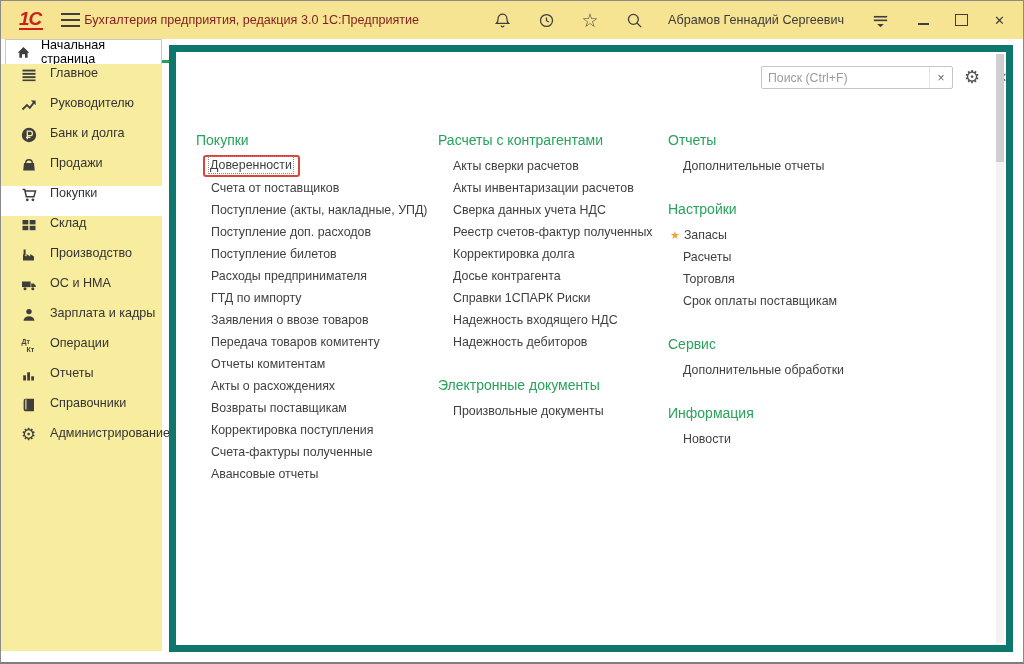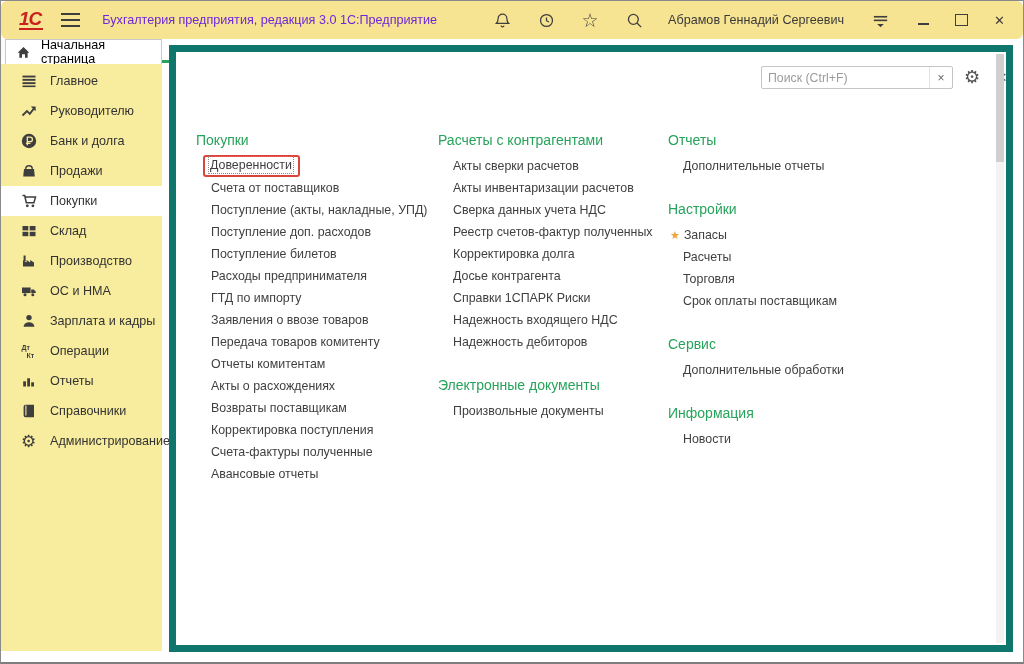--- a/index.html
+++ b/index.html
@@ -4,44 +4,44 @@
 <style>
   html,body{margin:0;padding:0;}
   .window{
     position:relative;width:1024px;height:664px;box-sizing:border-box;
     background:#ffffff;border:1px solid #8a8a8a;border-bottom:2px solid #7e7e7e;
     font-family:"Liberation Sans", sans-serif;overflow:hidden;
     -webkit-font-smoothing:antialiased;
   }
   
   .titlebar{position:absolute;left:0;top:0;right:0;height:38px;background:#f7e492;
-    display:flex;align-items:center;padding:0 12px;box-sizing:border-box;border-radius:6px;}
+    display:flex;align-items:center;padding:0 12px;box-sizing:border-box;}
   .logo{color:#c9211e;font-weight:bold;font-style:italic;font-size:19px;letter-spacing:-1px;
     margin-left:6px;border-bottom:2px solid #c9211e;line-height:17px;padding:0 2px 1px 0;}
   .hamburger{margin-left:18px;width:19px;height:14px;display:flex;flex-direction:column;justify-content:space-between;cursor:pointer;}
   .hamburger div{height:2.2px;background:#3e3e3e;}
-  .app-title{margin-left:22px;font-size:12.6px;color:#6d28d9;white-space:nowrap;}
+  .app-title{margin-left:4px;font-size:12.6px;color:#7f1d1d;white-space:nowrap;}
   .tb-right{margin-left:auto;display:flex;align-items:center;gap:24px;}
   .tb-icon{cursor:pointer;display:flex;align-items:center;justify-content:center;width:20px;height:20px;color:#3e3e3e;}
   .tb-star{font-size:19px;line-height:19px;}
   .tb-user{font-size:12.6px;color:#3a3a3a;white-space:nowrap;margin:0 2px 0 0;cursor:pointer;}
   .win-btns{display:flex;align-items:center;gap:26px;margin:0 6px 0 4px;}
   .win-btn{cursor:pointer;color:#3e3e3e;font-size:13px;display:flex;align-items:center;justify-content:center;height:18px;}
   .max-box{width:11px;height:10px;border:1.4px solid #3e3e3e;display:inline-block;}
   .min-dash{width:11px;height:2px;background:#3e3e3e;display:inline-block;margin-top:8px;}
   
   .workspace{position:absolute;left:161px;top:42px;right:5px;bottom:11px;background:#ffffff;}
   .tabrow{position:absolute;left:0;top:38px;width:161px;height:24px;background:#fbfbf9;}
   .tab-home{position:absolute;left:4px;top:38px;width:157px;height:25px;background:#ffffff;
     border:1px solid #c9c9c9;box-sizing:border-box;display:flex;align-items:center;gap:9px;
     padding:12px 9px;font-size:12.6px;color:#000000;cursor:pointer;}
   .green-dash{position:absolute;left:161px;top:59px;width:9px;height:3px;background:#2aa158;}
   
   .sidebar{position:absolute;left:0;top:63px;width:161px;bottom:11px;background:#f8ec9e;padding-top:2px;box-sizing:border-box;}
-  .side-item{height:30px;display:flex;align-items:center;gap:13px;padding-left:19px;cursor:pointer;font-size:12.6px;color:#333;}
+  .side-item{height:30px;display:flex;gap:13px;padding-left:19px;cursor:pointer;font-size:12.6px;color:#333;}
   .side-item.active{background:#ffffff;}
   .s-icon{width:17px;height:17px;display:flex;align-items:center;justify-content:center;flex:0 0 17px;color:#3e3e3e;}
   .s-icon svg{display:block;}
   .gear-glyph{font-size:17px;line-height:17px;color:#3e3e3e;}
   
   .panel{position:absolute;left:168px;top:44px;width:844px;height:607px;background:#ffffff;
     border:7px solid #0f766e;box-sizing:border-box;}
   .search-field{position:absolute;left:585px;top:14px;width:192px;height:23px;border:1px solid #c5c5c5;
     border-radius:2px;box-sizing:border-box;display:flex;align-items:stretch;background:#fff;}
   .search-field input{flex:1;border:none;outline:none;padding:0 6px;font-size:12.3px;color:#333;

